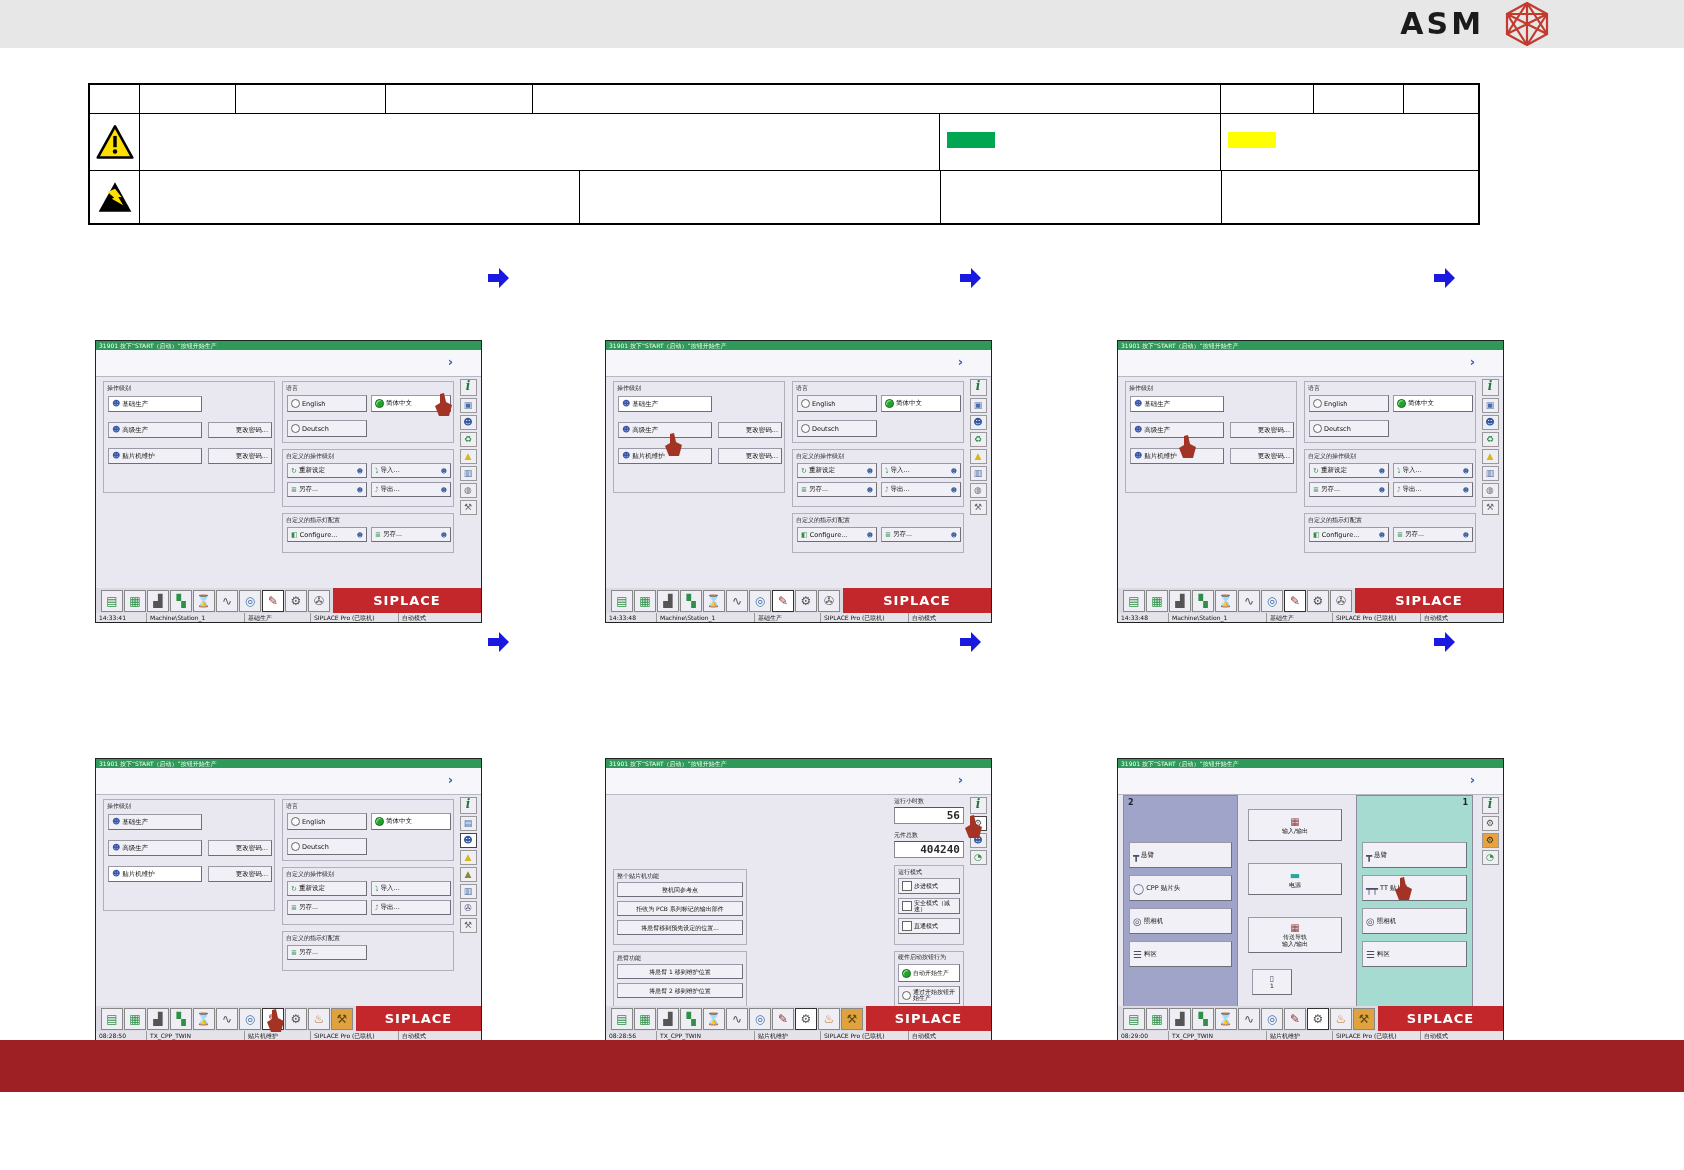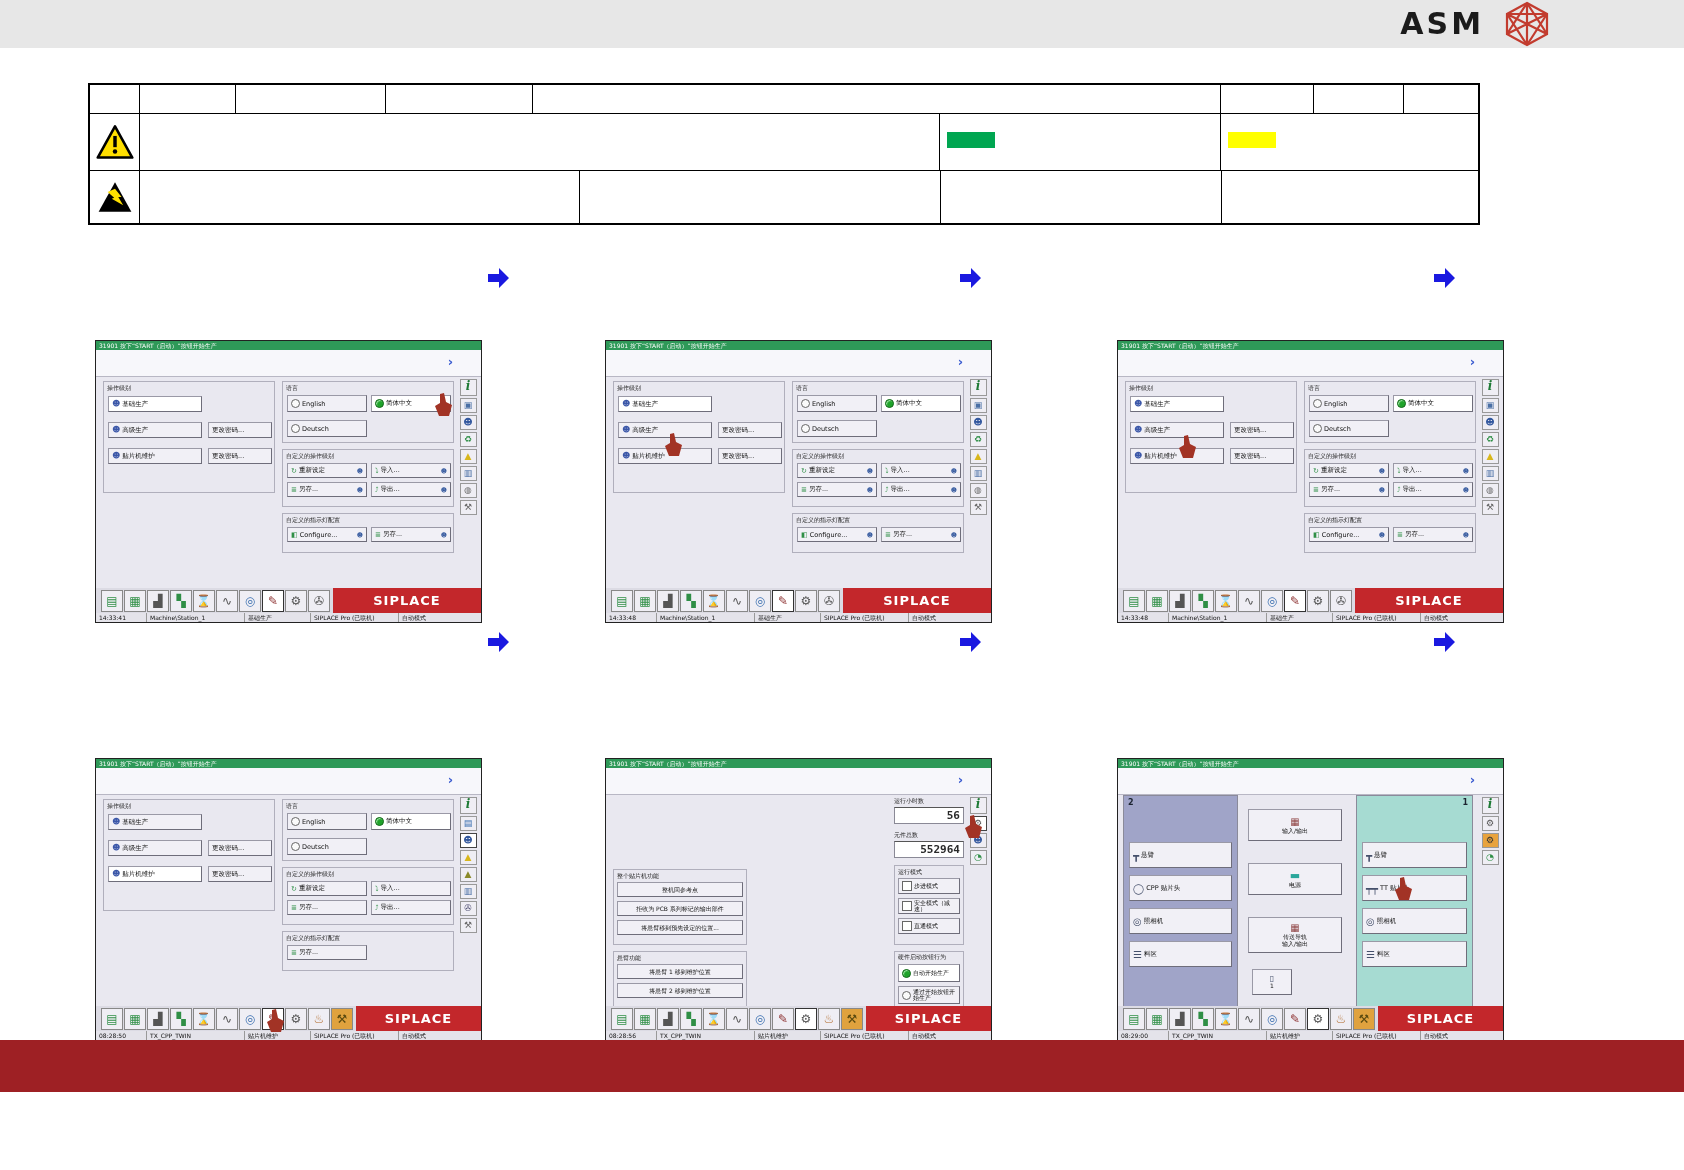--- a/index.html
+++ b/index.html
@@ -45,21 +45,21 @@
   .btn{box-sizing:border-box;background:#f1f0f6;border:1px solid #9a99a6;border-right-color:#6e6d7a;
        border-bottom-color:#6e6d7a;font-size:6.5px;color:#111;display:flex;align-items:center;gap:2px;
        padding:0 3px;overflow:hidden;}
   .btn.sel{background:#fff;}
   .bl{white-space:nowrap;overflow:hidden;}
   .pg{color:#3a56a8;font-size:8px;line-height:8px;}
   
   .g-level{left:7px;top:40px;width:172px;height:112px}
   .lv{position:absolute;left:4px;width:94px;height:16px}
   .lv1{top:14px}.lv2{top:40px}.lv3{top:66px}
-  .pw{position:absolute;left:104px;width:64px;height:16px;justify-content:flex-start}
+  .pw{position:absolute;left:104px;width:64px;height:16px;justify-content:flex-end}
   .pw2{top:40px}.pw3{top:66px}
   .g-lang{left:186px;top:40px;width:172px;height:62px}
   .lg{position:absolute;height:17px}
   .lg1{left:4px;top:13px;width:80px}.lg2{left:88px;top:13px;width:80px}.lg3{left:4px;top:38px;width:80px}
   .radio{width:7px;height:7px;border:1px solid #666;border-radius:50%;background:#fafafa;flex:none;}
   .radio.on{background:#1fa32a;border-color:#14691b;box-shadow:inset 1px 1px 1px #9fe8a5;}
   .g-cust{left:186px;top:108px;width:172px;height:58px}
   .g-lamp{left:186px;top:172px;width:172px;height:40px}
   .bgrid{position:absolute;left:4px;top:13px;width:164px;display:grid;grid-template-columns:1fr 1fr;gap:4px;}
   .cust{height:15px}
@@ -671,21 +671,21 @@
 </div>
 
 <div class="shot s5">
   <div class="titlebar" style="background: rgb(46, 153, 88);">31901 按下“START（启动）”按钮开始生产</div>
   <div class="msgrow">
       <span class="chev">›</span>
     </div>
   <div class="flabel f-hl">运行小时数</div>
   <div class="fld f-hv">56</div>
   <div class="flabel f-cl">元件总数</div>
-  <div class="fld f-cv">552964</div>
+  <div class="fld f-cv">404240</div>
   <div class="grp g-run">
     <div class="grp-l">运行模式</div>
     <div class="vgrid">
       <div class="btn chk">
           <span class="cb"></span>
           <span class="bl sm">步进模式</span>
         </div>
         <div class="btn chk">
           <span class="cb"></span>
           <span class="bl sm">安全模式（减速）</span>

